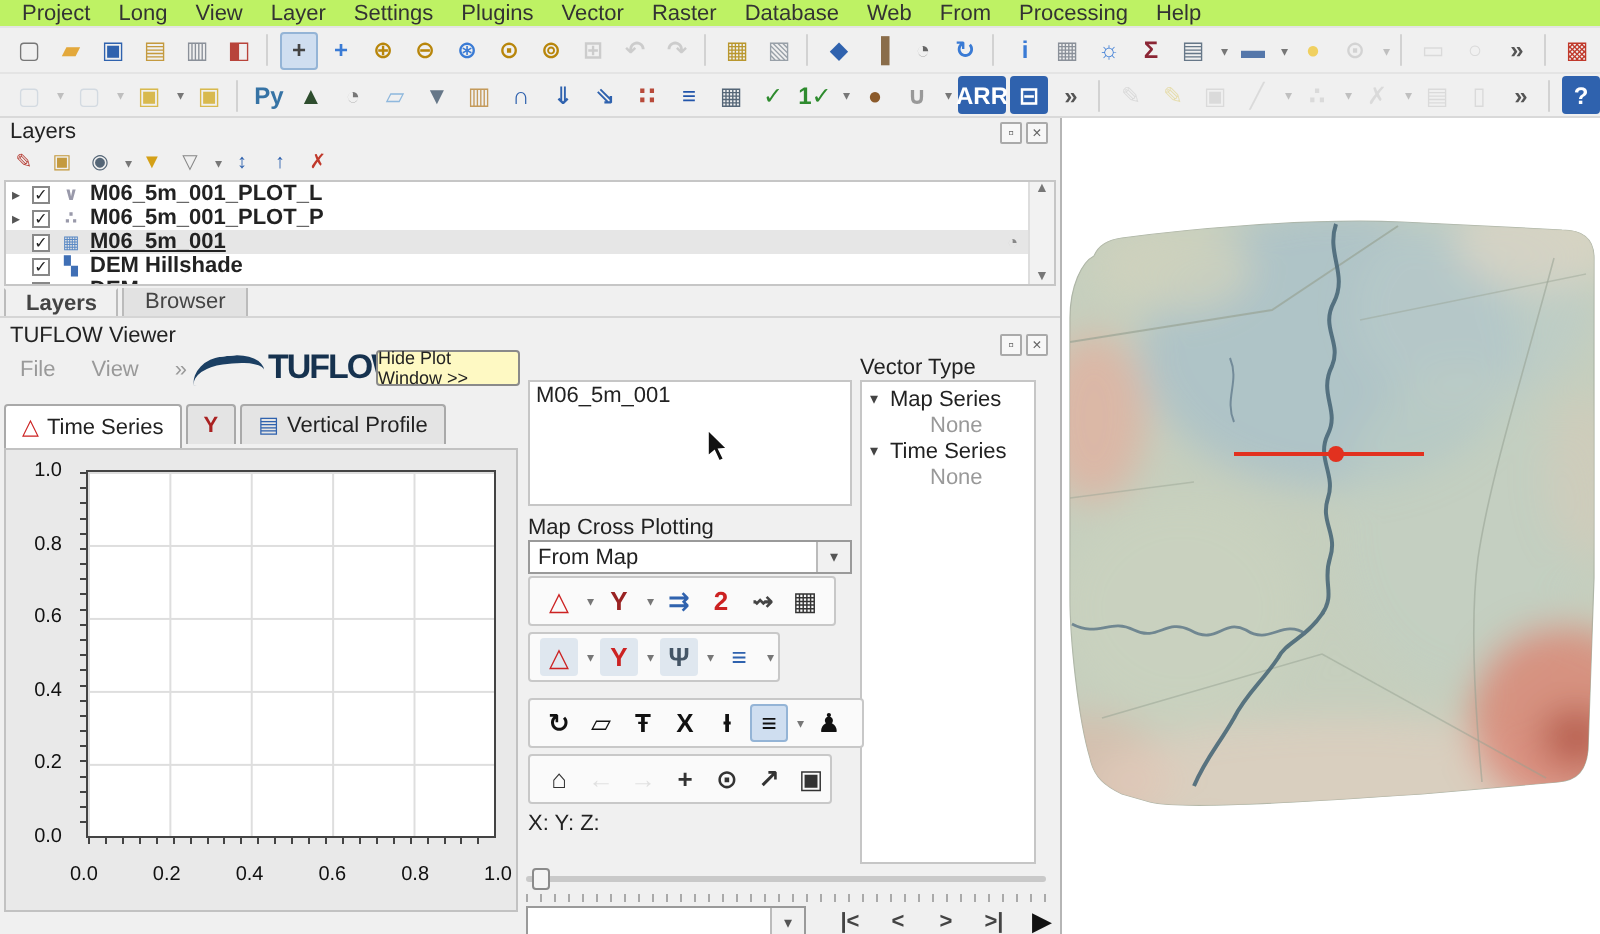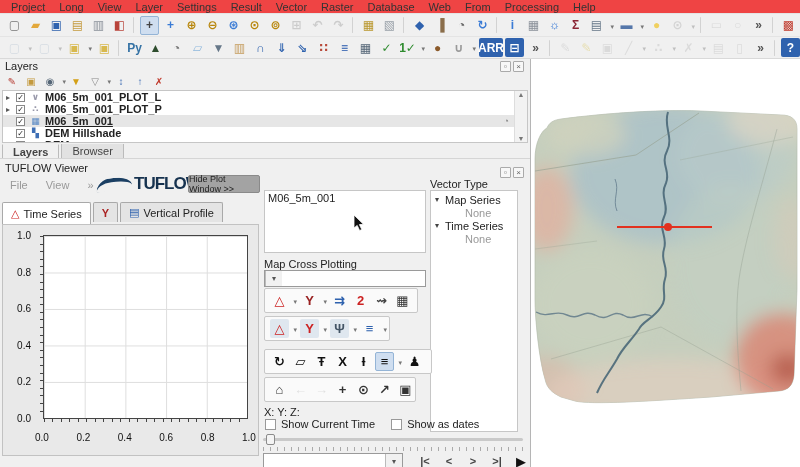--- a/index.html
+++ b/index.html
@@ -1,21 +1,21 @@
 <!DOCTYPE html>
 <html><head>
 <meta charset="utf-8">
 <style>
   *{margin:0;padding:0;box-sizing:border-box}
   html,body{width:800px;height:467px}
   body{font-family:"Liberation Sans","DejaVu Sans",sans-serif;font-size:11px;background:#f0f0f0;color:#222;position:relative;overflow:hidden}
   .win{position:absolute;inset:0;background:#f0f0f0}
 
   
-  .menubar{position:absolute;left:0;top:0;width:800px;height:14px;background:#ef4444;display:flex;align-items:center;padding-left:4px}
+  .menubar{position:absolute;left:0;top:0;width:800px;height:14px;background:#bef264;display:flex;align-items:center;padding-left:4px}
   .menuitem{padding:0 7px;color:#333;cursor:default;white-space:nowrap}
 
   
   .toolbar{position:absolute;left:0;width:800px;height:23px;background:#f0f0f0;display:flex;align-items:center;padding-left:3px;border-top:1px solid #e4e4e4}
   .tb1{top:13px}.tb2{top:36px;border-bottom:1px solid #d9d9d9}
   .tbtn{display:inline-flex;align-items:center;justify-content:center;min-width:19px;height:19px;margin-left:2px;border:1px solid transparent;border-radius:2px;font-size:12px;font-weight:bold;position:relative;line-height:1;cursor:default}
   .tbtn[data-pressed="true"]{background:#cfdef0;border-color:#94b4d6}
   .tbtn[data-disabled="true"]{opacity:.4}
   .tbtn[data-dd="true"]{margin-right:9px}
   .tbtn[data-dd="true"]::after{content:"▾";position:absolute;right:-9px;top:6px;font-size:7px;color:#777;font-weight:normal}
@@ -45,21 +45,21 @@
   .paneltabs{position:absolute;left:2px;top:85px;display:flex}
   .ptab{padding:1px 10px 2px;border:1px solid #bbb;border-top:none;background:#e2e2e2;color:#444;margin-right:2px}
   .ptab[data-active="true"]{background:#f0f0f0;border-top:1px solid #f0f0f0;font-weight:bold}
 
   
   .tfdock{position:absolute;left:0;top:158px;width:530px;height:309px;background:#f0f0f0;border-top:1px solid #d5d5d5}
   .tfmenu{position:absolute;top:20px;left:10px;color:#999;display:flex;gap:18px}
   .tflogo{position:absolute;left:96px;top:15px;display:flex;align-items:center}
   .swoosh{width:36px;height:13px;border-top:4px solid #1b3f63;border-radius:100% 100% 0 0/230% 160% 0 0;margin-right:2px;transform:rotate(-6deg)}
   .logotext{font-size:17px;font-weight:bold;letter-spacing:-1px;color:#16324f}
-  .hidebtn{position:absolute;left:188px;top:16px;width:72px;height:18px;border:1px solid #8a8a8a;background:#a3a3a3;border-radius:2px;font-size:9px;display:flex;align-items:center;justify-content:center}
+  .hidebtn{position:absolute;left:188px;top:16px;width:72px;height:18px;border:1px solid #8a8a8a;background:#fef9c3;border-radius:2px;font-size:9px;display:flex;align-items:center;justify-content:center}
   .tftabs{position:absolute;left:2px;top:43px;display:flex;height:20px}
   .tftab{display:flex;align-items:center;gap:4px;padding:0 8px;border:1px solid #a9a9a9;border-bottom:none;background:#e4e4e4;margin-right:2px;border-radius:2px 2px 0 0}
   .tftab[data-active="true"]{background:#fff;height:22px}
   .tabicon{font-size:11px;font-weight:bold}
 
   
   .plotfig{position:absolute;left:2px;top:65px;width:257px;height:232px;background:#e9e9e9;border:1px solid #c2c2c2}
   .axes{position:absolute;left:40px;top:10px;right:10px;bottom:36px;background:#fff;border:1px solid #444;
         background-image:linear-gradient(to right,#dedede 1px,transparent 1px),linear-gradient(to bottom,#dedede 1px,transparent 1px);
         background-size:20.05% 20.05%}
@@ -106,21 +106,21 @@
 <body>
 
 <div class="win" data-name="qgis-window">
 
   <div class="menubar" data-name="menu-bar">
     <span class="menuitem" data-name="menu-project">Project</span>
       <span class="menuitem" data-name="menu-edit">Long</span>
       <span class="menuitem" data-name="menu-view">View</span>
       <span class="menuitem" data-name="menu-layer">Layer</span>
       <span class="menuitem" data-name="menu-settings">Settings</span>
-      <span class="menuitem" data-name="menu-plugins">Result</span>
+      <span class="menuitem" data-name="menu-plugins">Plugins</span>
       <span class="menuitem" data-name="menu-vector">Vector</span>
       <span class="menuitem" data-name="menu-raster">Raster</span>
       <span class="menuitem" data-name="menu-database">Database</span>
       <span class="menuitem" data-name="menu-web">Web</span>
       <span class="menuitem" data-name="menu-mesh">From</span>
       <span class="menuitem" data-name="menu-processing">Processing</span>
       <span class="menuitem" data-name="menu-help">Help</span>
   </div>
 
   <div class="toolbar tb1" data-name="main-toolbar-row-1">
@@ -357,20 +357,21 @@
 
         <div class="rtrow" data-name="tree-time-series-none" data-type="child">
           <span class="rtexp" data-name="tree-expander-icon"></span>
           <span>None</span>
         </div>
 
     </div>
 
     <div class="seclabel" style="left:264px;top:99px" data-name="map-output-plotting-label">Map Cross Plotting</div>
     <div class="mopdd" data-name="map-output-plotting-dropdown">
+      <span class="mopval" data-name="dropdown-value">From Map</span>
       <span class="ddbtn" data-name="chevron-down-icon">▾</span>
     </div>
 
     <div class="btngroup" style="left:264px;top:129px;width:154px" data-name="plot-tools-group-1">
       <span class="tbtn" data-name="timeseries-plot-icon" data-dd="true" style="color: rgb(204, 34, 34);">△</span>
         <span class="tbtn" data-name="cross-section-plot-icon" data-dd="true" style="color: rgb(153, 34, 34);">Y</span>
         <span class="tbtn" data-name="flux-line-icon" style="color: rgb(47, 98, 174);">⇉</span>
         <span class="tbtn" data-name="secondary-axis-icon" style="color: rgb(204, 34, 34);">2</span>
         <span class="tbtn" data-name="flux-cursor-icon" style="color: rgb(68, 68, 68);">⇝</span>
         <span class="tbtn" data-name="mesh-grid-icon" style="color: rgb(51, 51, 51);">▦</span>
@@ -395,33 +396,20 @@
         <span class="tbtn" data-name="plot-back-icon" data-disabled="true" style="color: rgb(187, 187, 187);">←</span>
         <span class="tbtn" data-name="plot-forward-icon" data-disabled="true" style="color: rgb(187, 187, 187);">→</span>
         <span class="tbtn" data-name="plot-pan-icon" style="color: rgb(51, 51, 51);">+</span>
         <span class="tbtn" data-name="plot-zoom-icon" style="color: rgb(51, 51, 51);">⊙</span>
         <span class="tbtn" data-name="plot-configure-icon" style="color: rgb(51, 51, 51);">↗</span>
         <span class="tbtn" data-name="plot-save-icon" style="color: rgb(51, 51, 51);">▣</span>
     </div>
 
     <div class="coords" data-name="coords-readout">X: Y: Z:</div>
 
-    <div class="cbrowwrap" data-name="time-options">
-
-        <label class="cbrow" data-name="show-current-time-checkbox">
-          <span class="cbbox" data-name="checkbox-box"></span>
-          <span>Show Current Time</span>
-        </label>
-
-        <label class="cbrow" data-name="show-as-dates-checkbox">
-          <span class="cbbox" data-name="checkbox-box"></span>
-          <span>Show as dates</span>
-        </label>
-
-    </div>
 
     <div class="slider" data-name="time-slider">
       <div class="strack" data-name="slider-track"></div>
       <div class="shandle" data-name="slider-handle"></div>
     </div>
     <div class="stickmarks" data-name="slider-tick-marks"></div>
 
     <div class="timerow" data-name="time-controls">
       <div class="timecombo" data-name="time-combobox">
         <span class="val"></span>

